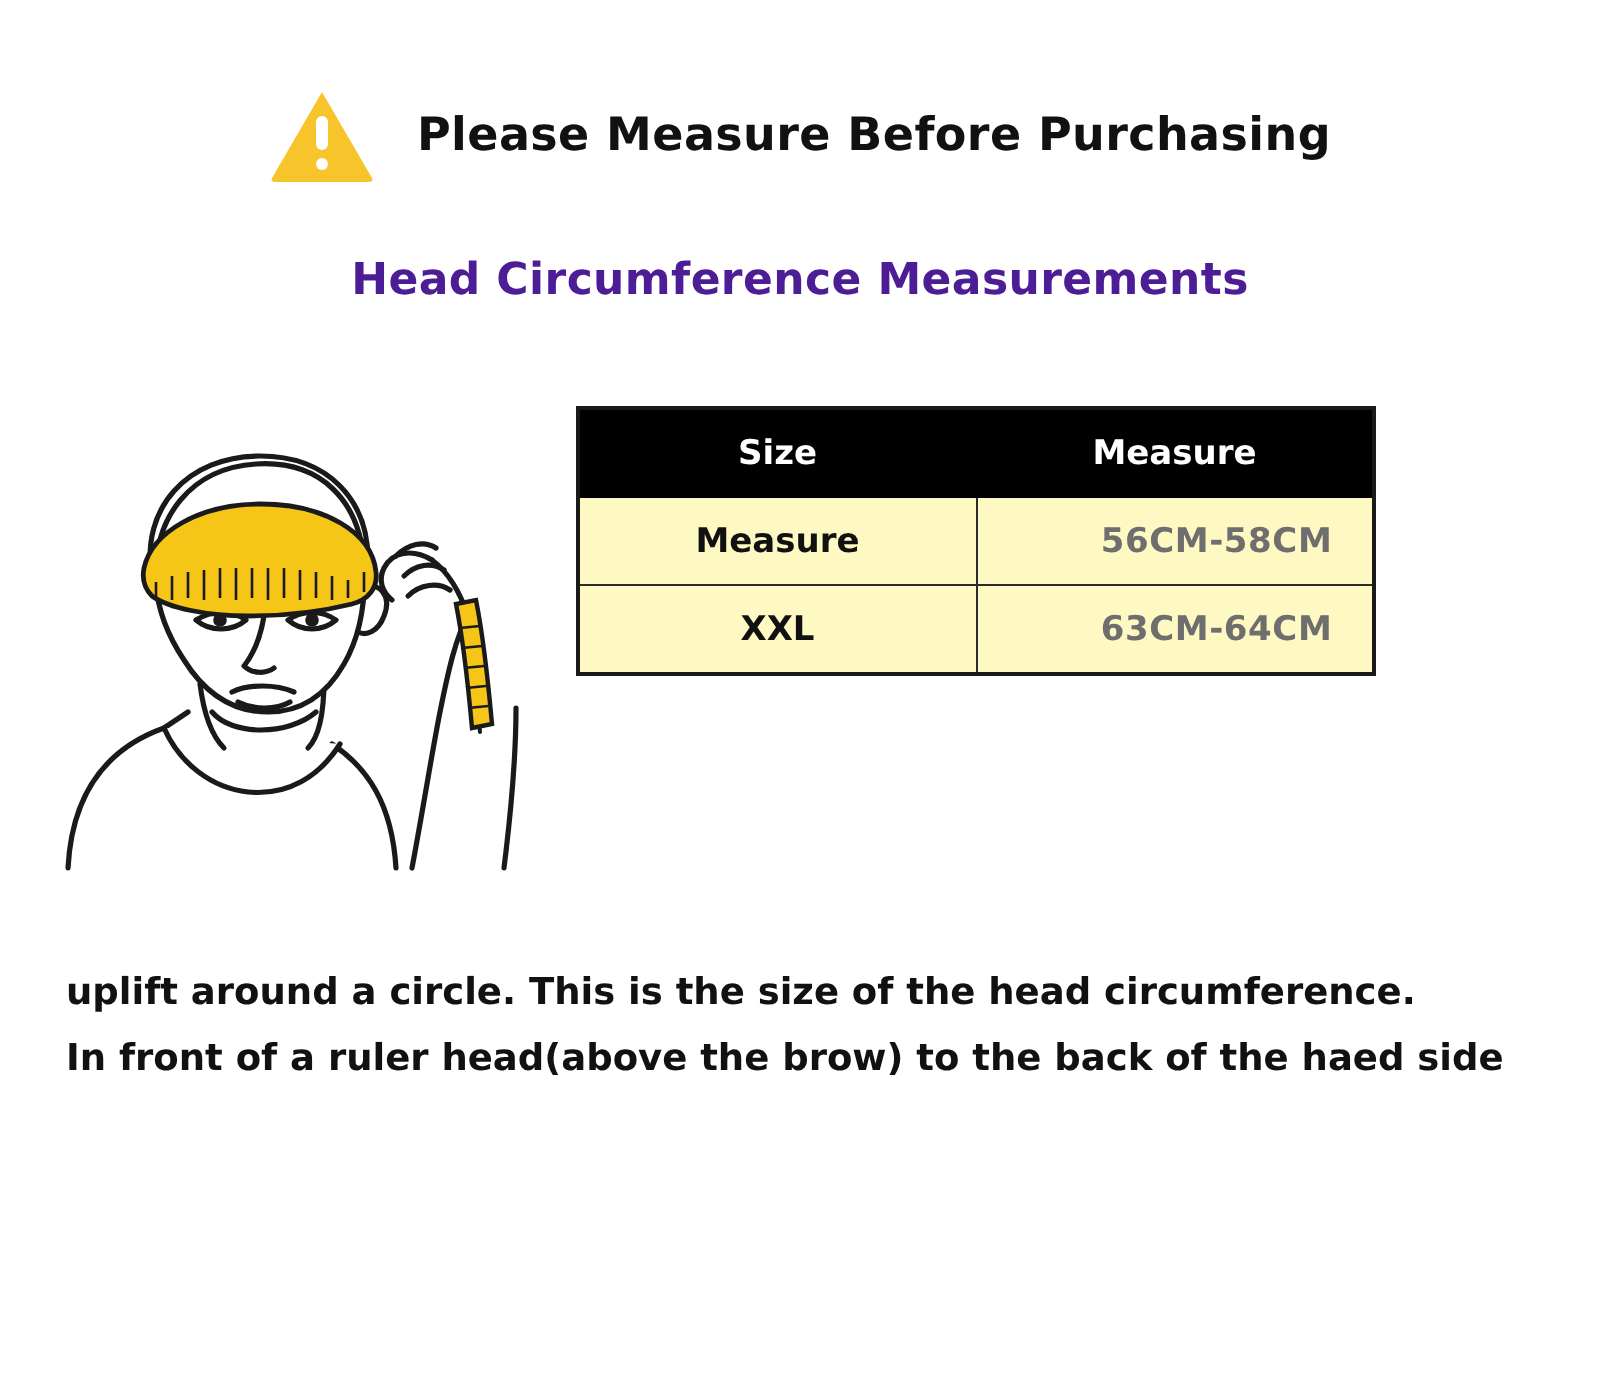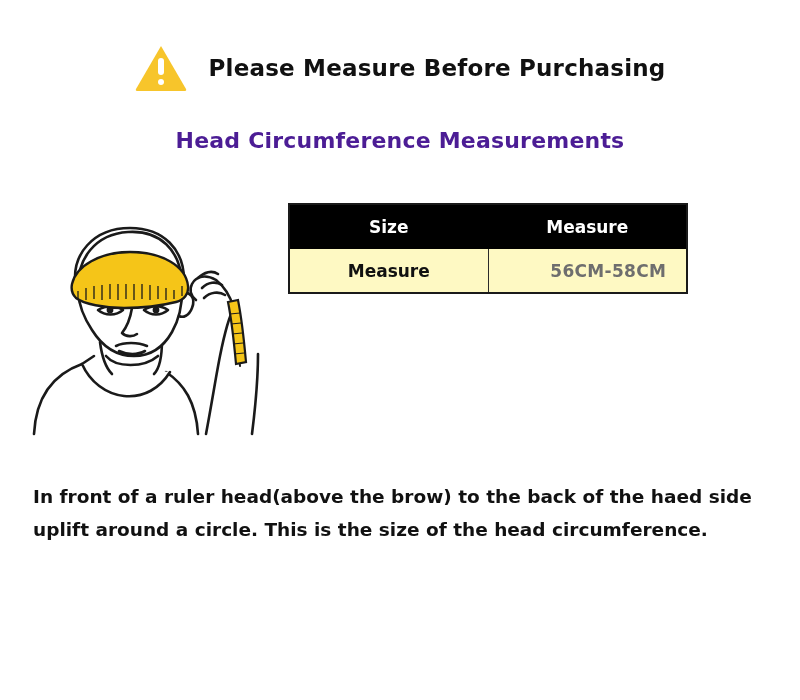--- a/index.html
+++ b/index.html
@@ -211,21 +211,25 @@
       <tr>
         <th>Size</th>
         <th>Measure</th>
       </tr>
     </thead>
     <tbody>
       <tr>
         <td class="size-cell">Measure</td>
         <td class="len-cell">56CM-58CM</td>
       </tr>
+      <tr>
+        <td class="size-cell">XXL</td>
+        <td class="len-cell">63CM-64CM</td>
+      </tr>
     </tbody>
   </table>
 
   <div class="note">
+    <div>uplift around a circle. This is the size of the head circumference.</div>
     <div>In front of a ruler head(above the brow) to the back of the haed side</div>
-    <div>uplift around a circle. This is the size of the head circumference.</div>
   </div>
 
 </div>
 
 </body></html>

